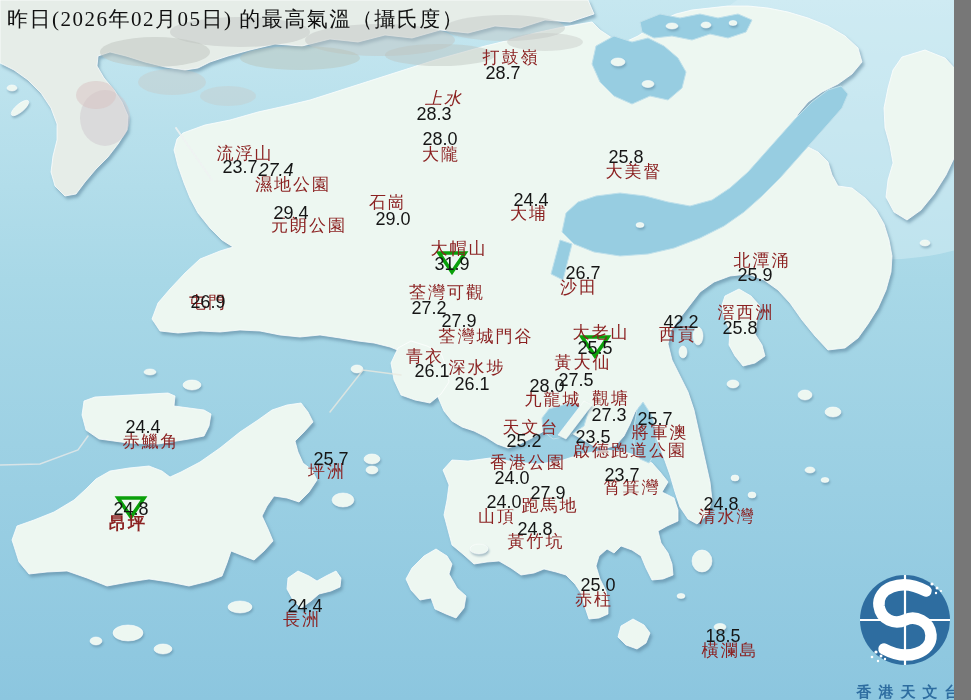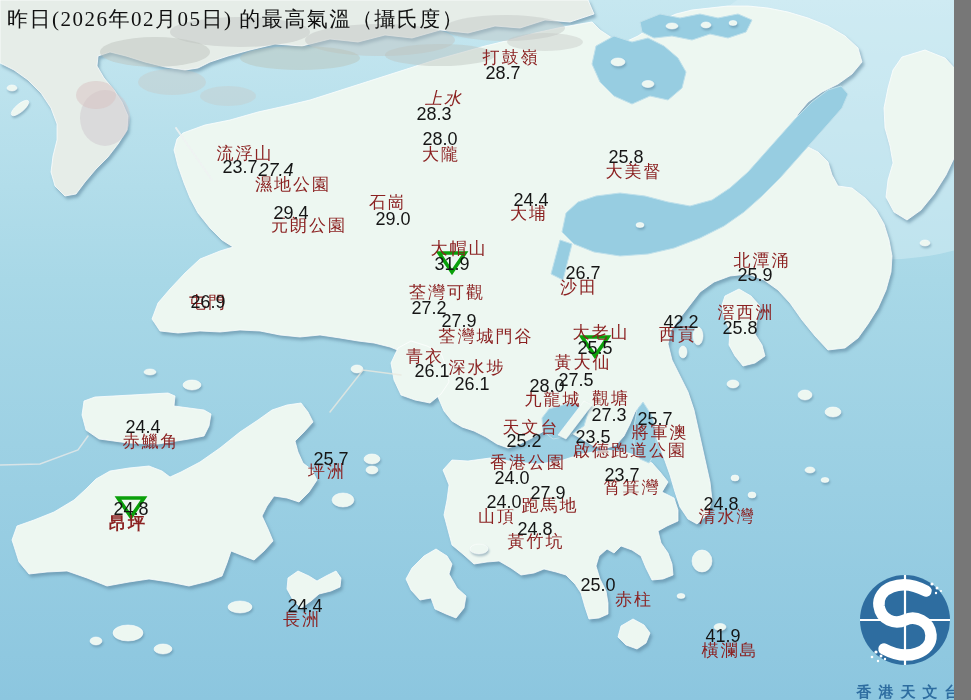--- a/index.html
+++ b/index.html
@@ -195,26 +195,26 @@
       <div class="st-value" style="left: 504px; top: 502px;">24.0</div>
       <div class="st-name" style="left: 727px; top: 516px;">清水灣</div>
       <div class="st-value" style="left: 721px; top: 504px;">24.8</div>
       <div class="st-marker" style="left: 131px; top: 507px;"><svg width="34" height="26" viewBox="0 0 34 26">
           <polygon points="4,4 30,4 17,23" fill="none" stroke="#0AA00A" stroke-width="3.6"></polygon>
         </svg></div>
       <div class="st-name" style="left: 128px; top: 523px; font-weight: bold;">昂坪</div>
       <div class="st-value" style="left: 131px; top: 509px;">24.8</div>
       <div class="st-name" style="left: 536px; top: 541px;">黃竹坑</div>
       <div class="st-value" style="left: 535px; top: 529px;">24.8</div>
-      <div class="st-name" style="left: 594px; top: 599px; margin-left: 40px;">赤柱</div>
+      <div class="st-name" style="left: 594px; top: 599px;">赤柱</div>
       <div class="st-value" style="left: 598px; top: 585px;">25.0</div>
       <div class="st-name" style="left: 302px; top: 619px;">長洲</div>
       <div class="st-value" style="left: 305px; top: 606px;">24.4</div>
       <div class="st-name" style="left: 730px; top: 650px;">橫瀾島</div>
-      <div class="st-value" style="left: 723px; top: 636px;">41.9</div>
+      <div class="st-value" style="left: 723px; top: 636px;">18.5</div>
     </div>
 
   <div class="logo">
     <svg width="176" height="112" viewBox="0 0 176 112">
       <circle cx="85" cy="55" r="45" fill="#2E6DA0"></circle>
       <line x1="40" y1="55" x2="130" y2="55" stroke="#FFFFFF" stroke-width="2.2"></line>
       <line x1="85" y1="10" x2="85" y2="100" stroke="#FFFFFF" stroke-width="2.2"></line>
       <path d="M106,26 C80,12 57,24 59,41 C61,55 75,60 85,55 C95,50 110,56 111,70 C112,87 88,97 64,84" fill="none" stroke="#FFFFFF" stroke-width="11.5" stroke-linecap="round"></path>
       <g fill="#FFFFFF">
         <circle cx="112" cy="19" r="1.6"></circle>

